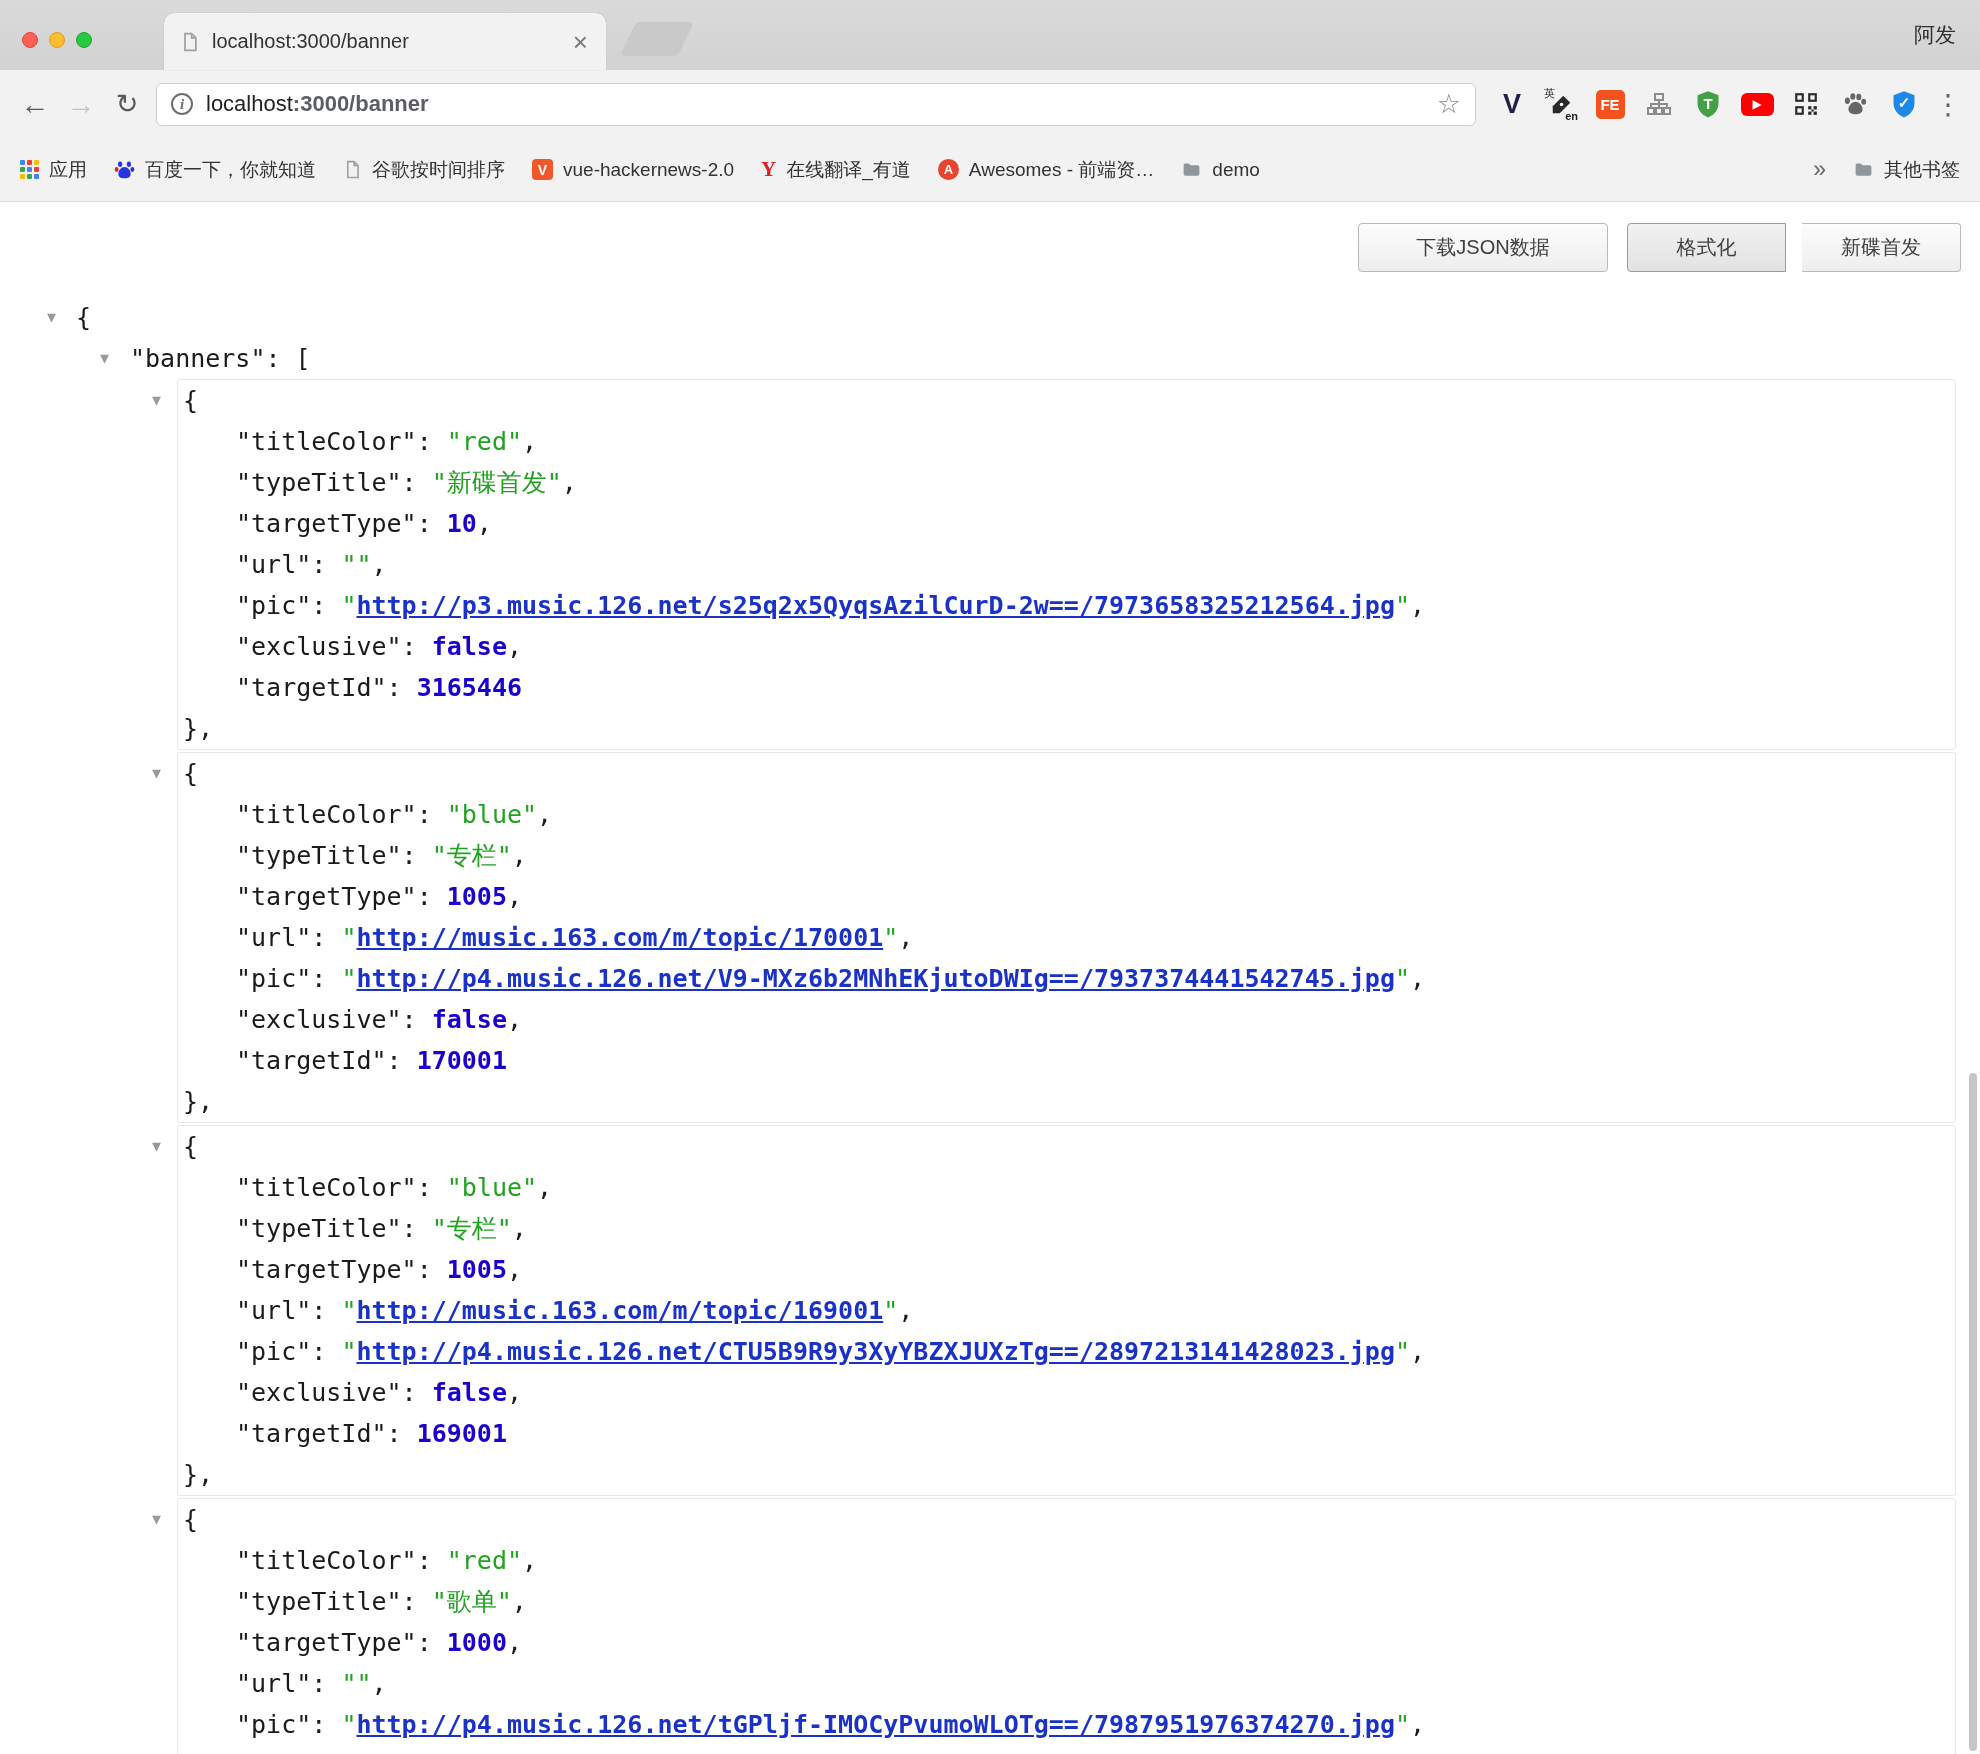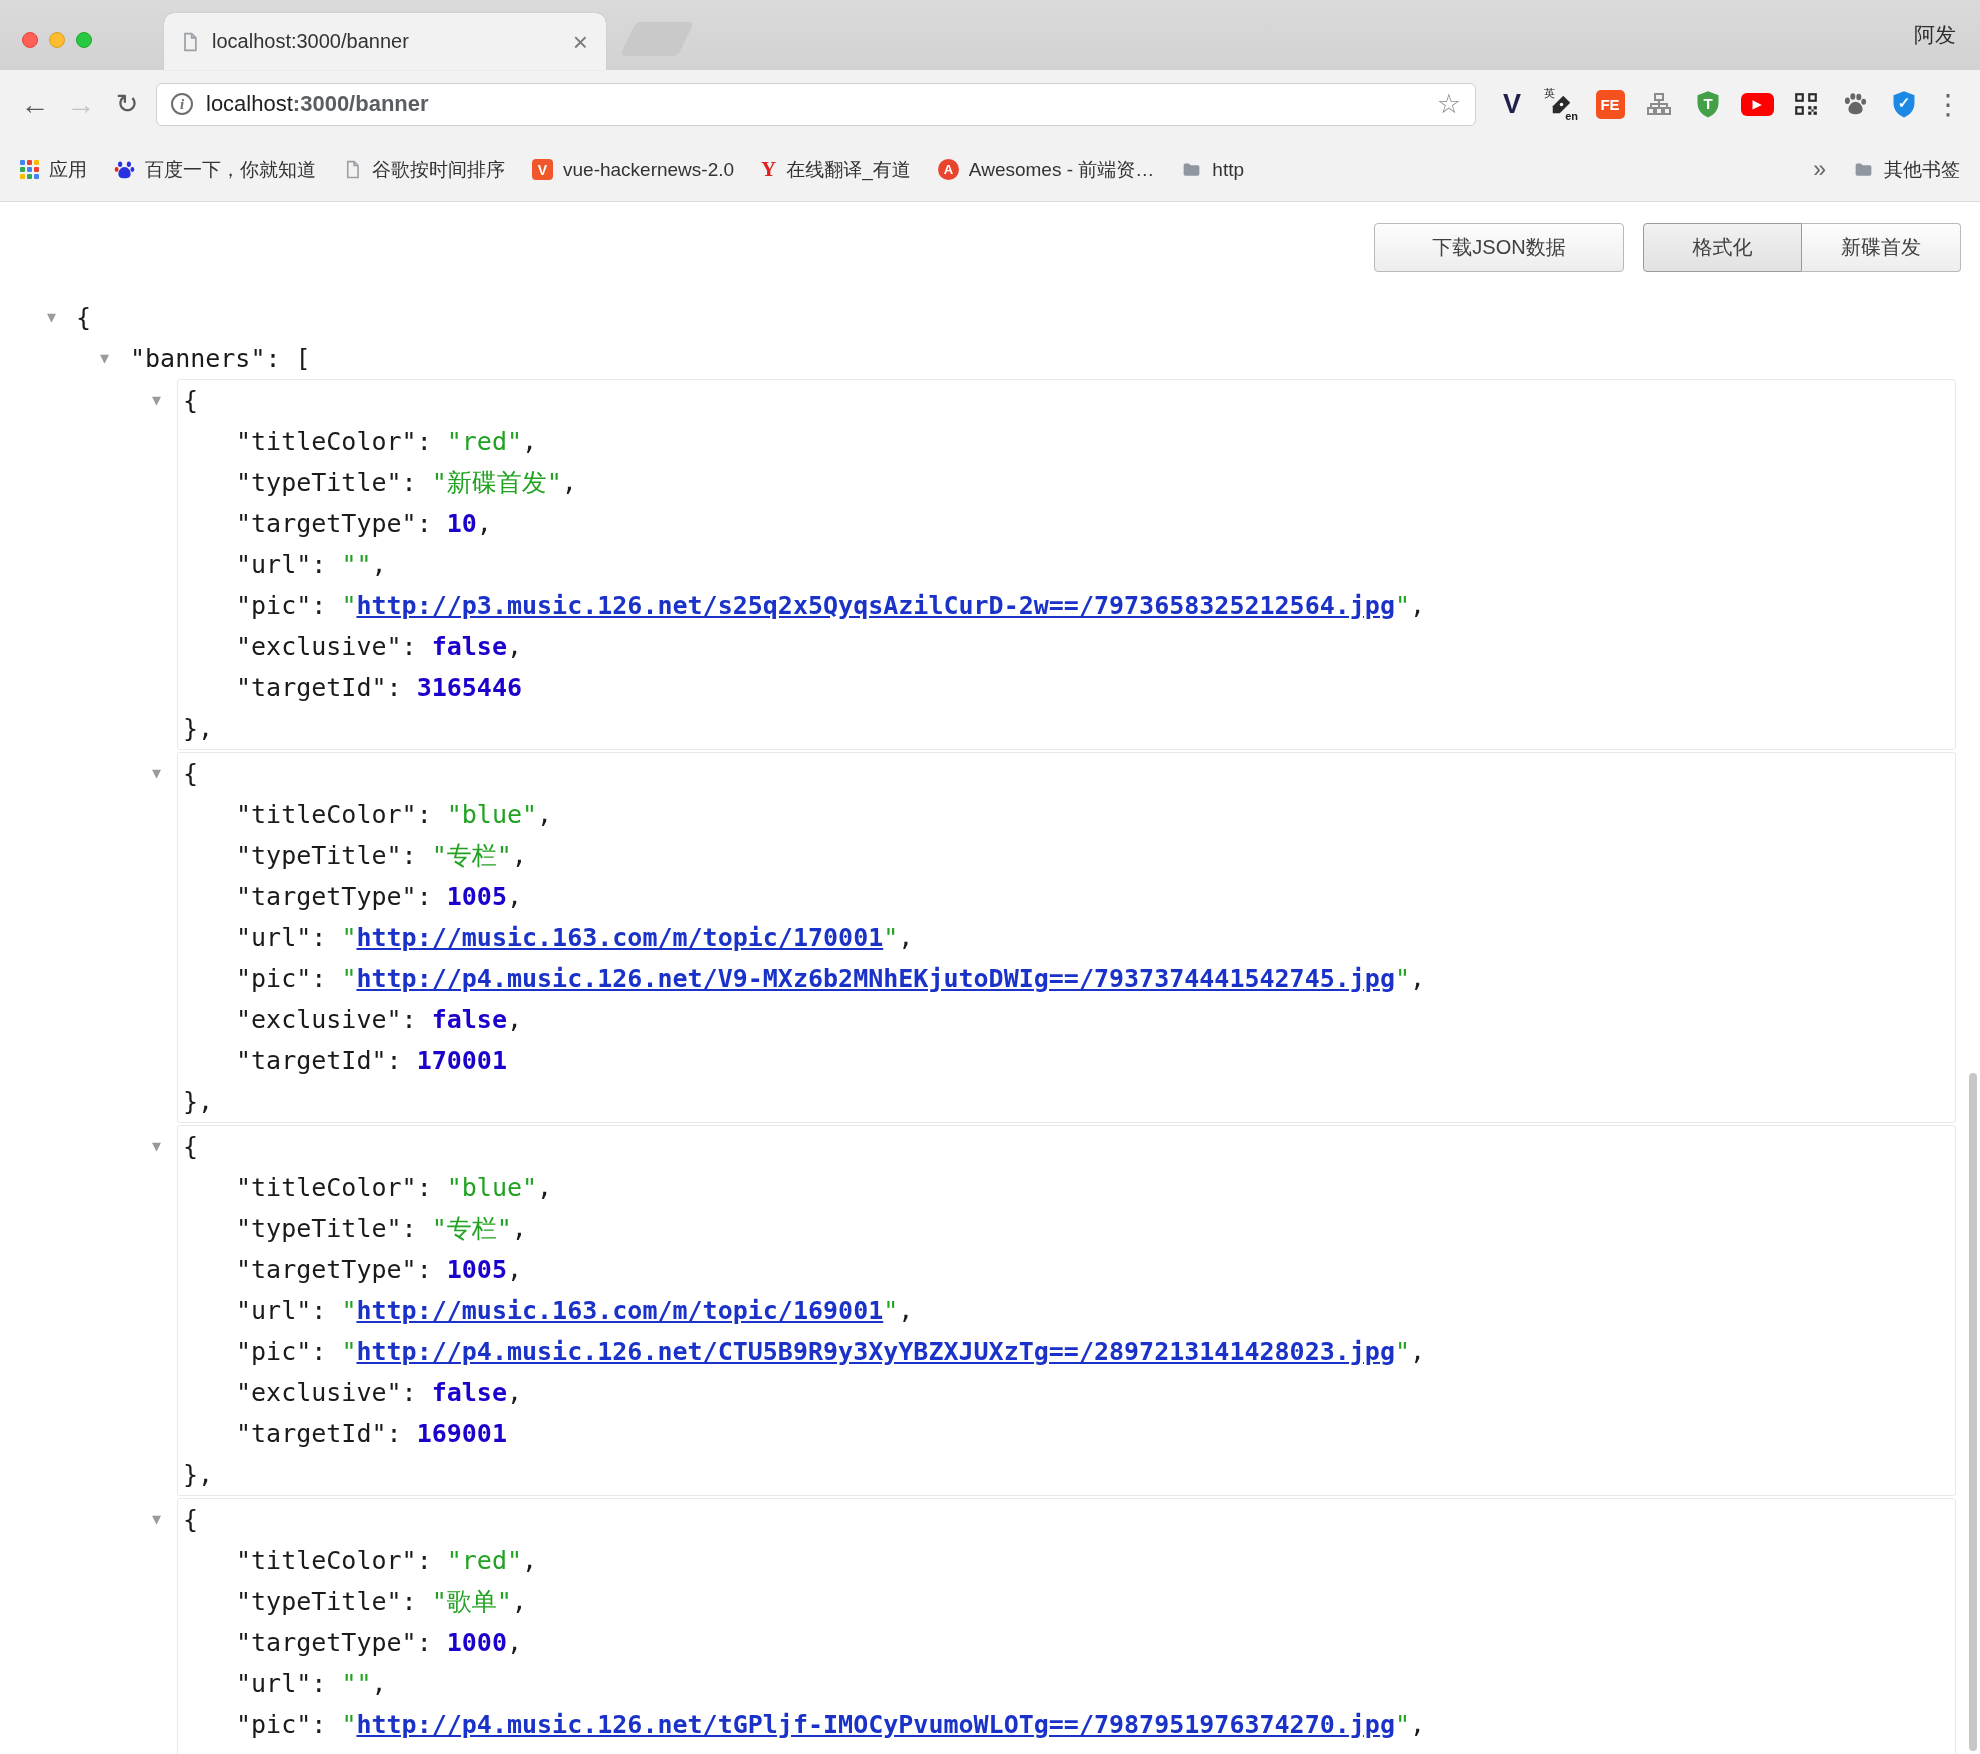--- a/index.html
+++ b/index.html
@@ -66,21 +66,21 @@
   .bm-a{width:21px;height:21px;background:#e8442e;border-radius:50%;color:#fff;font-size:13px;
         font-weight:bold;display:flex;align-items:center;justify-content:center;}
   .bm-spacer{flex:1;}
   .chev{font-size:23px;color:#666;flex:0 0 auto;}
   
   .content{position:absolute;top:203px;left:0;right:0;bottom:0;background:#fff;}
   .btns{position:absolute;top:20px;right:19px;display:flex;gap:19px;}
   .btn{height:49px;font-size:20px;color:#404040;background:linear-gradient(#fdfdfd,#ededed);
        border:1px solid #b9b9b9;border-radius:4px;font-family:"Liberation Sans",sans-serif;cursor:pointer;}
   .btn.dl{width:250px;}
-  .seg{display:flex;}
+  .seg{display:flex;gap:16px;}
   .seg .btn{width:159px;}
   .seg .seg-a{border-radius:4px 0 0 4px;background:linear-gradient(#f1f1f1,#e2e2e2);border-color:#9a9a9a;}
   .seg .seg-b{border-radius:0 4px 4px 0;border-left:none;}
   
   .json-tree{font-family:"DejaVu Sans Mono",monospace;font-size:25px;line-height:41px;
              color:var(--c-key,#1a1a1a);padding-top:94px;}
   .jline{position:relative;white-space:pre;}
   .ind0{padding-left:76px;}
   .ind1{padding-left:130px;}
   .obj-box{border:1px solid #e9e9e9;border-radius:3px;margin:0 24px 2px 177px;}
@@ -234,21 +234,21 @@
     <span>在线翻译_有道</span>
   </div>
   <div class="bm">
     <span class="bm-a">A</span>
     <span>Awesomes - 前端资…</span>
   </div>
   <div class="bm">
     <svg viewBox="0 0 24 24" width="21" height="21">
       <path d="M3 7 C3 6 4 5 5 5 H9 L11 7 H19 C20 7 21 8 21 9 V17 C21 18 20 19 19 19 H5 C4 19 3 18 3 17 Z" fill="#8f979e"></path>
     </svg>
-    <span>http</span>
+    <span>demo</span>
   </div>
   <span class="bm-spacer"></span>
   <span class="chev">»</span>
   <div class="bm">
     <svg viewBox="0 0 24 24" width="21" height="21">
       <path d="M3 7 C3 6 4 5 5 5 H9 L11 7 H19 C20 7 21 8 21 9 V17 C21 18 20 19 19 19 H5 C4 19 3 18 3 17 Z" fill="#8f979e"></path>
     </svg>
     <span>其他书签</span>
   </div>
 </div>

